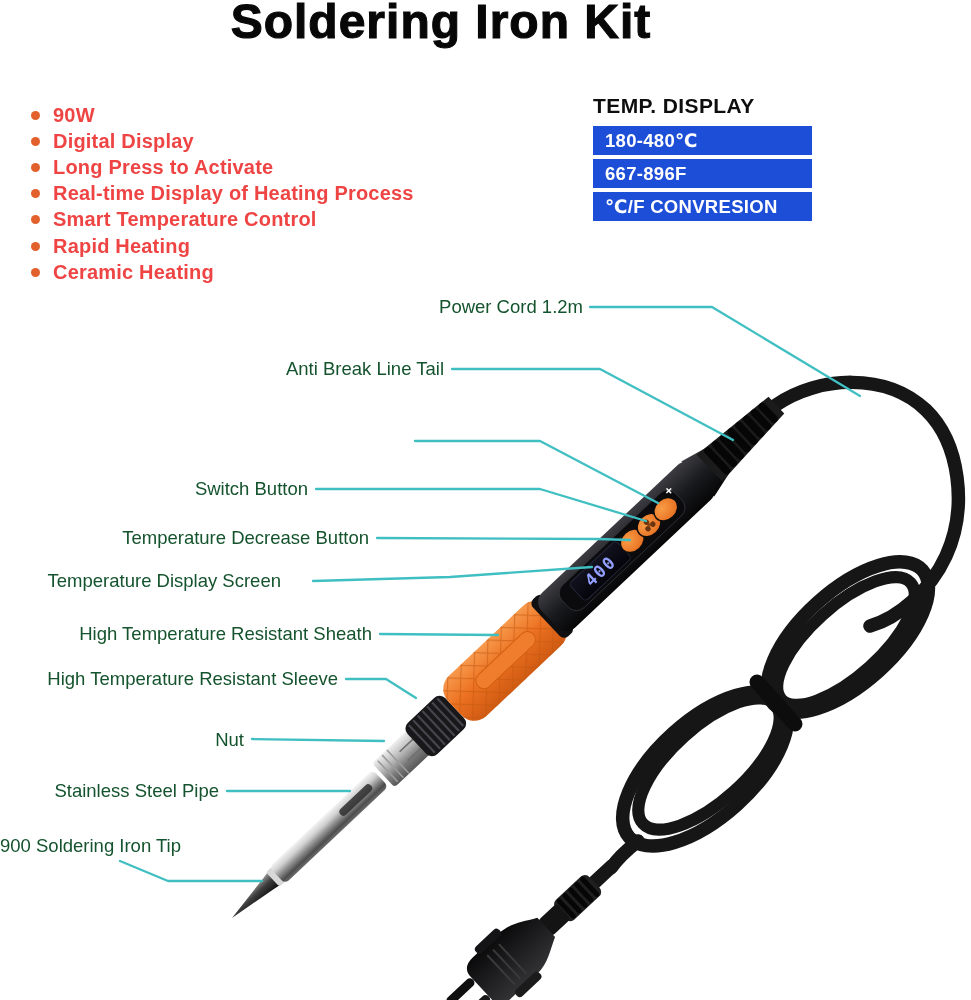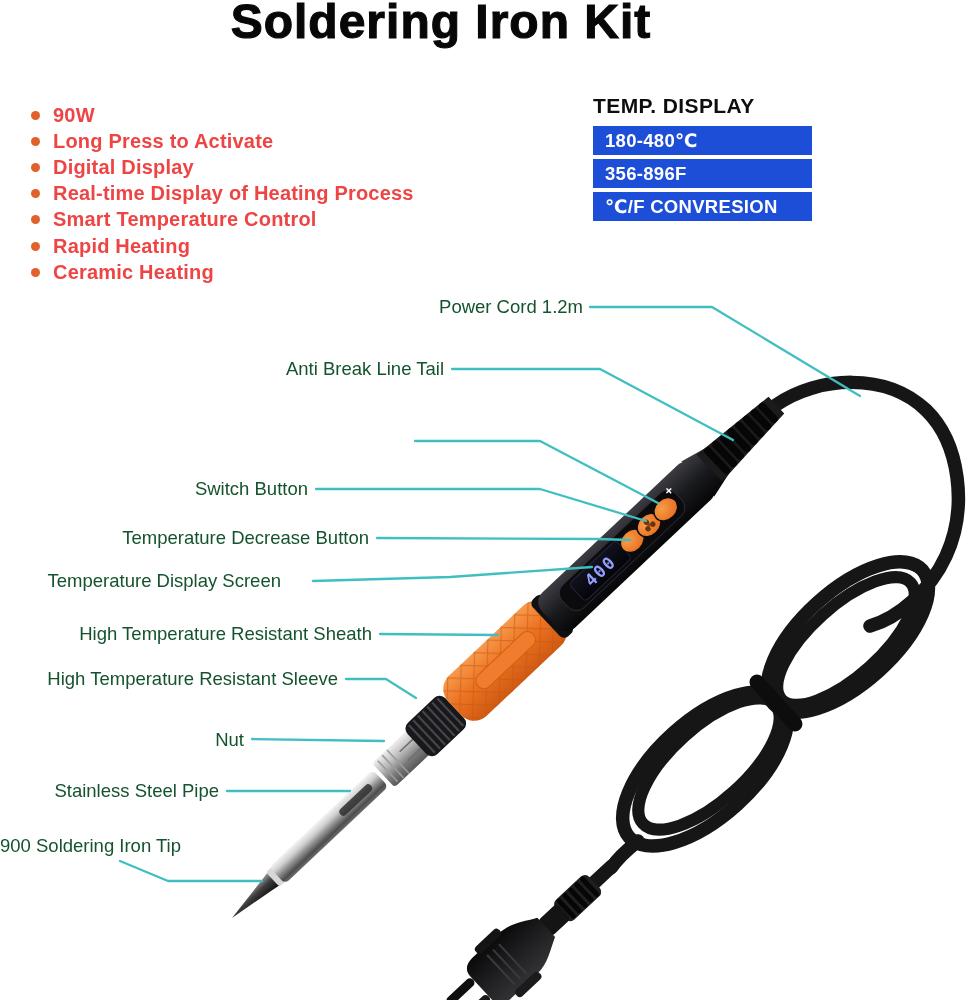--- a/index.html
+++ b/index.html
@@ -185,25 +185,25 @@
 
   <div class="title">Soldering Iron Kit</div>
 
   <ul class="features">
     <li>
         <span class="dot"></span>
         <span>90W</span>
       </li>
     <li>
         <span class="dot"></span>
+        <span>Digital Display</span>
+      </li>
+    <li>
+        <span class="dot"></span>
         <span>Long Press to Activate</span>
-      </li>
-    <li>
-        <span class="dot"></span>
-        <span>Digital Display</span>
       </li>
     <li>
         <span class="dot"></span>
         <span>Real-time Display of Heating Process</span>
       </li>
     <li>
         <span class="dot"></span>
         <span>Smart Temperature Control</span>
       </li>
     <li>
@@ -211,21 +211,21 @@
         <span>Rapid Heating</span>
       </li>
     <li>
         <span class="dot"></span>
         <span>Ceramic Heating</span>
       </li>
   </ul>
 
   <div class="temp-head">TEMP. DISPLAY</div>
   <div class="temp-row r1">180-480℃</div>
-  <div class="temp-row r2">356-896F</div>
+  <div class="temp-row r2">667-896F</div>
   <div class="temp-row r3">℃/F CONVRESION</div>
 
   <div class="callout" style="right:388px;top:295px">Power Cord 1.2m</div>
   <div class="callout" style="right:527px;top:357px">Anti Break Line Tail</div>
   <div class="callout" style="right:663px;top:477px">Switch Button</div>
   <div class="callout" style="right:602px;top:526px">Temperature Decrease Button</div>
   <div class="callout" style="right:690px;top:569px">Temperature Display Screen</div>
   <div class="callout" style="right:599px;top:622px">High Temperature Resistant Sheath</div>
   <div class="callout" style="right:633px;top:667px">High Temperature Resistant Sleeve</div>
   <div class="callout" style="right:727px;top:728px">Nut</div>

